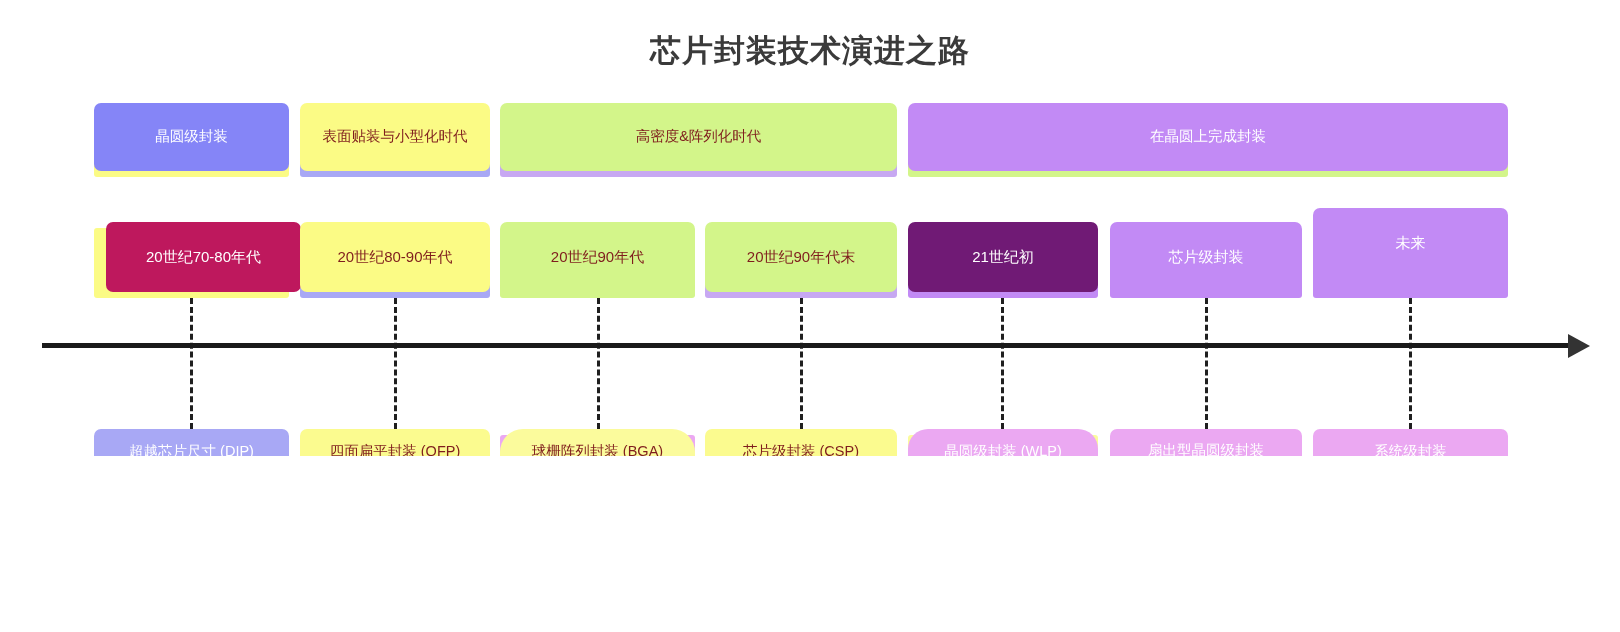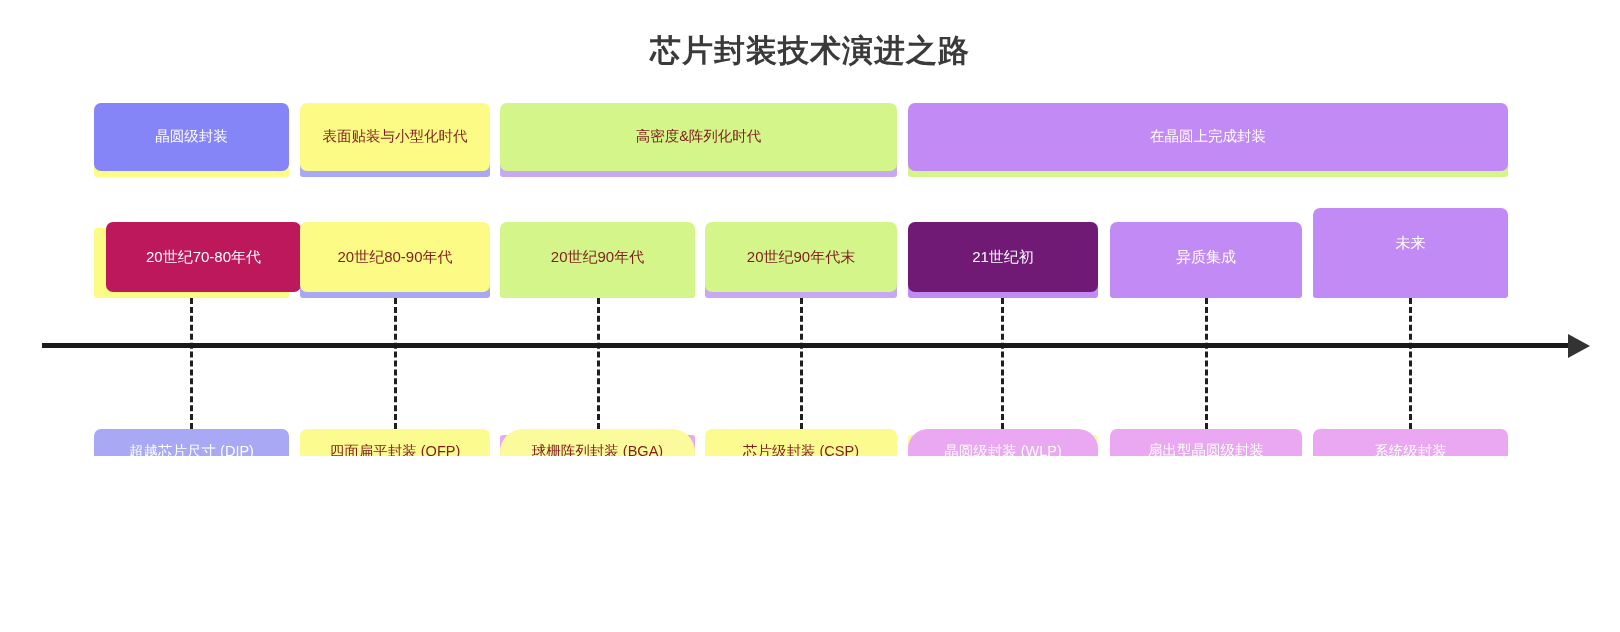--- a/index.html
+++ b/index.html
@@ -134,21 +134,21 @@
       <div class="card date-card txt-light" style="left: 94px; top: 222px; width: 195px; height: 70px; background: #be185d; margin-left: 12px;">20世纪70-80年代</div>
       <div class="strip" style="left: 300px; top: 228px; width: 190px; height: 70px; background: rgb(168, 168, 245);"></div>
       <div class="card date-card txt-dark" style="left: 300px; top: 222px; width: 190px; height: 70px; background: rgb(251, 251, 133);">20世纪80-90年代</div>
       <div class="strip" style="left: 500px; top: 228px; width: 195px; height: 70px; background: rgb(211, 245, 138);"></div>
       <div class="card date-card txt-dark" style="left: 500px; top: 222px; width: 195px; height: 70px; background: rgb(211, 245, 138);">20世纪90年代</div>
       <div class="strip" style="left: 705px; top: 228px; width: 192px; height: 70px; background: rgb(199, 168, 242);"></div>
       <div class="card date-card txt-dark" style="left: 705px; top: 222px; width: 192px; height: 70px; background: rgb(211, 245, 138);">20世纪90年代末</div>
       <div class="strip" style="left: 908px; top: 228px; width: 190px; height: 70px; background: rgb(194, 138, 245);"></div>
       <div class="card date-card txt-light" style="left: 908px; top: 222px; width: 190px; height: 70px; background: #701a75;">21世纪初</div>
       <div class="strip" style="left: 1110px; top: 228px; width: 192px; height: 70px; background: rgb(194, 138, 245);"></div>
-      <div class="card date-card txt-light" style="left: 1110px; top: 222px; width: 192px; height: 70px; background: rgb(194, 138, 245);">异质集成</div>
+      <div class="card date-card txt-light" style="left: 1110px; top: 222px; width: 192px; height: 70px; background: rgb(194, 138, 245);">芯片级封装</div>
       <div class="strip" style="left: 1313px; top: 228px; width: 195px; height: 70px; background: rgb(194, 138, 245);"></div>
       <div class="card date-card txt-light" style="left: 1313px; top: 208px; width: 195px; height: 70px; background: rgb(194, 138, 245);">未来</div>
     </div>
   <div id="tech-row">
       <div class="strip" style="left: 94px; top: 435px; width: 195px; height: 66px; background: rgb(251, 251, 156);"></div>
       <div class="card tech-card txt-light" style="left: 94px; top: 429px; width: 195px; height: 66px; background: rgb(168, 168, 245);">超越芯片尺寸 (DIP)
 通孔插装, 体积庞大</div>
       <div class="strip" style="left: 300px; top: 435px; width: 190px; height: 66px; background: rgb(168, 168, 245);"></div>
       <div class="card tech-card txt-dark" style="left: 300px; top: 429px; width: 190px; height: 66px; background: rgb(251, 251, 143);">四面扁平封装 (QFP)
 表面贴装, 通孔插装</div>

